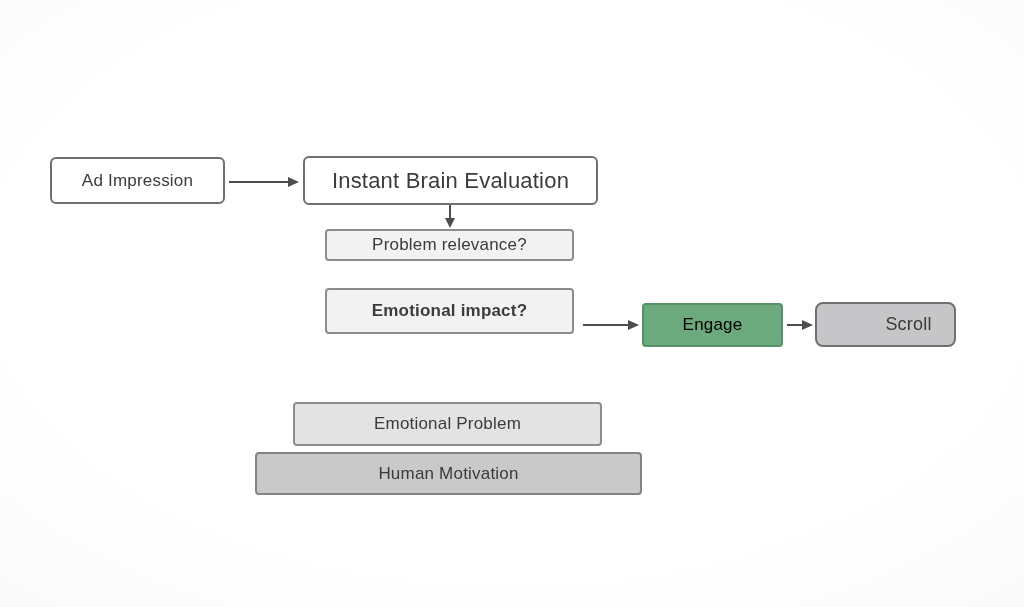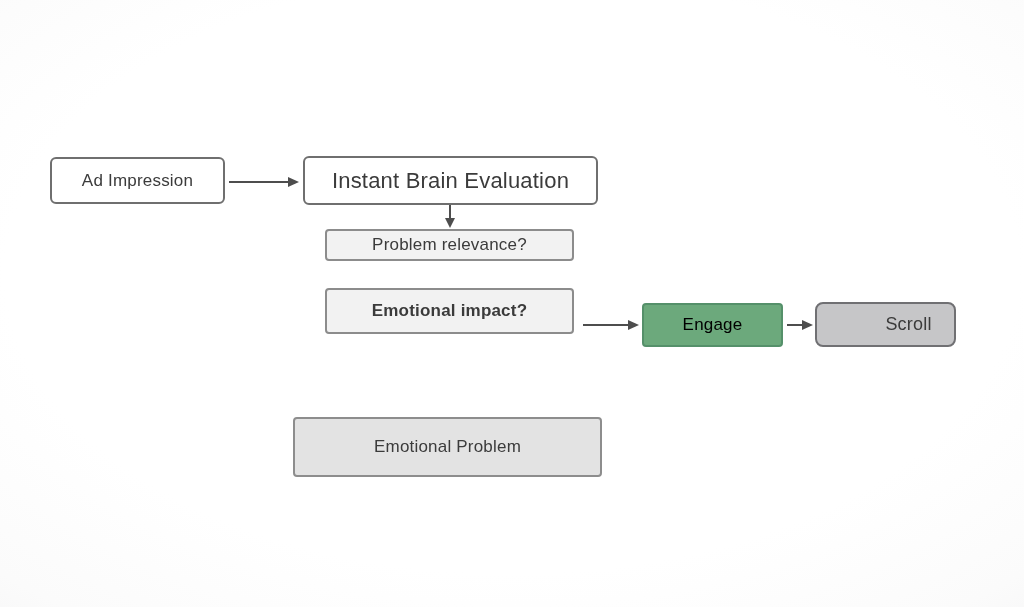--- a/index.html
+++ b/index.html
@@ -59,21 +59,21 @@
     border-radius: 8px;
     padding-left: 46px;
   }
 
   
   #n-ad          { left: 50px;  top: 157px; width: 175px; height: 47px; }
   #n-eval        { left: 303px; top: 156px; width: 295px; height: 49px; font-size: 22px; }
   #n-problem     { left: 325px; top: 229px; width: 249px; height: 32px; }
   #n-emotion     { left: 325px; top: 288px; width: 249px; height: 46px; font-weight: bold; }
   #n-identity    { left: 325px; top: 348px; width: 249px; height: 45px; }
-  #n-emoproblem  { left: 293px; top: 417px; width: 309px; height: 60px; }
+  #n-emoproblem  { left: 293px; top: 402px; width: 309px; height: 44px; }
   #n-motivation  { left: 255px; top: 452px; width: 387px; height: 43px; }
   #n-engage      { left: 642px; top: 303px; width: 141px; height: 44px; }
   #n-scroll      { left: 815px; top: 302px; width: 141px; height: 45px; font-size: 18px; }
 
   .arrow { position: absolute; }
   #a-ad-eval     { left: 228px; top: 174px; }
   #a-eval-down   { left: 442px; top: 205px; }
   #a-impact-engage { left: 582px; top: 317px; }
   #a-engage-scroll { left: 786px; top: 317px; }
   .arrow svg { display: block; }
@@ -87,20 +87,21 @@
 
   <div class="node node-white" id="n-eval">Instant Brain Evaluation</div>
 
   <div class="node node-light" id="n-problem">Problem relevance?</div>
 
   <div class="node node-light" id="n-emotion">Emotional impact?</div>
 
 
   <div class="node node-mid" id="n-emoproblem">Emotional Problem</div>
 
+  <div class="node node-dark" id="n-motivation">Human Motivation</div>
 
   <div class="node node-green" id="n-engage">Engage</div>
 
   <div class="node node-gray" id="n-scroll">Scroll</div>
 
   <div class="arrow" id="a-ad-eval">
     <svg width="72" height="16" viewBox="0 0 72 16">
       <line x1="1" y1="8" x2="60" y2="8" stroke="#4d4d4d" stroke-width="2"></line>
       <polygon points="60,3 71,8 60,13" fill="#4d4d4d"></polygon>
     </svg>

